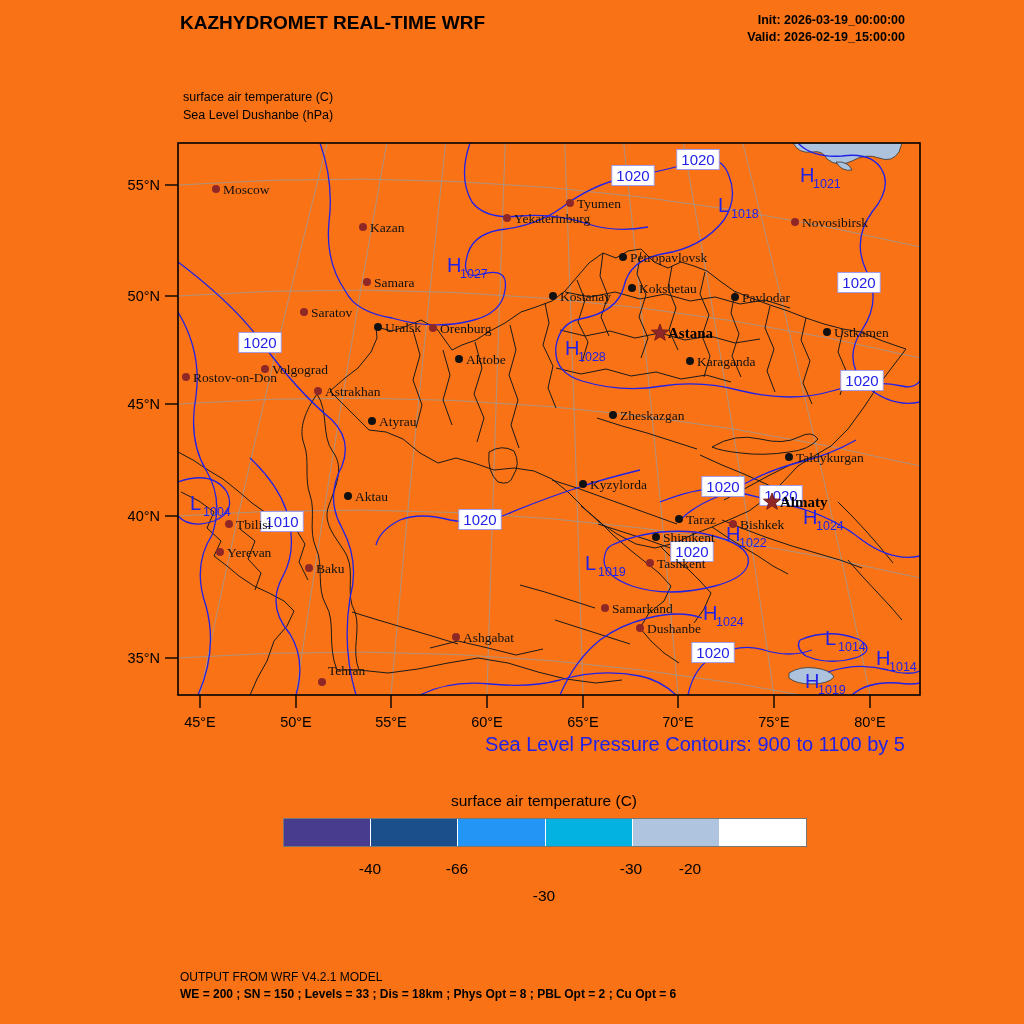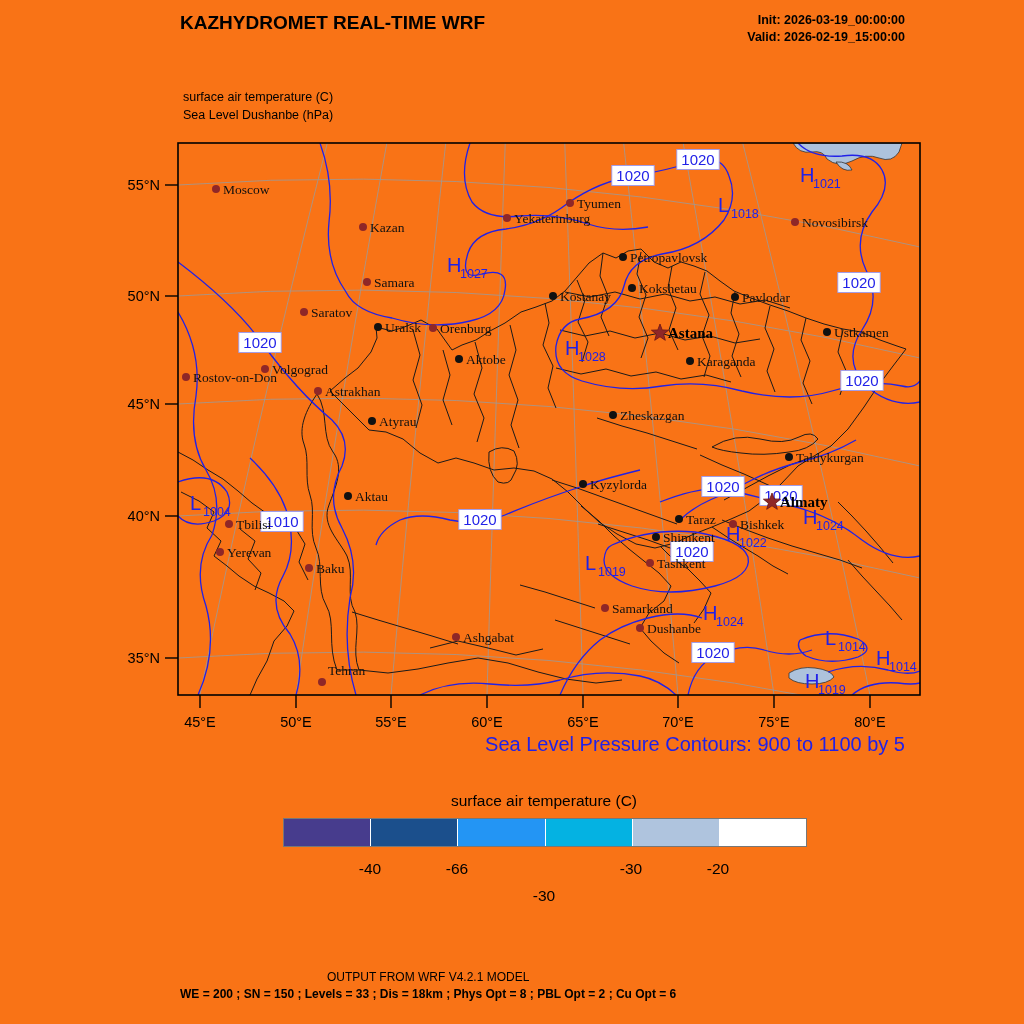--- a/index.html
+++ b/index.html
@@ -19,21 +19,21 @@
   .cbox{font-size:15px;fill:#2121e8;font-family:"Liberation Sans",sans-serif;}
   .cbar-title{position:absolute;left:283px;width:522px;top:792px;text-align:center;
               font-size:15.5px;color:#000;}
   #colorbar{position:absolute;left:283px;top:818px;width:522px;height:27px;
             display:flex;border:1px solid #777;box-sizing:content-box;}
   #colorbar .seg{flex:1 1 0;border-right:1px solid #fff;}
   #colorbar .seg:last-child{border-right:none;}
   #cbar-labels{position:absolute;left:0;top:860px;width:1024px;height:20px;}
   #cbar-labels span{position:absolute;transform:translateX(-50%);font-size:15.5px;color:#000;}
   .footer{position:absolute;left:180px;top:969px;font-size:12px;line-height:16.5px;color:#000;}
-  .footer .l1{font-weight:normal;text-align:center;}
+  .footer .l1{font-weight:normal;}
   .footer .l2{font-weight:bold;}
 </style>
 </head>
 <body>
 
 <div class="page">
   <div class="title">KAZHYDROMET REAL-TIME WRF</div>
   <div class="initblock">
     <div>Init: 2026-03-19_00:00:00</div>
     <div>Valid: 2026-02-19_15:00:00</div>
@@ -284,20 +284,20 @@
       <div class="seg" style="background: rgb(35, 149, 244);"></div>
       <div class="seg" style="background: rgb(4, 178, 226);"></div>
       <div class="seg" style="background: rgb(175, 196, 222);"></div>
       <div class="seg" style="background: rgb(255, 255, 255);"></div>
     </div>
   <div id="cbar-labels">
       <span style="left: 370px;">-40</span>
       <span style="left: 457px;">-66</span>
       <span style="left: 544px; margin-top: 27px;">-30</span>
       <span style="left: 631px;">-30</span>
-      <span style="left: 718px;">-20</span>
+      <span style="left: 690px;">-20</span>
     </div>
 
   <div class="footer">
     <div class="l1">OUTPUT FROM WRF V4.2.1 MODEL</div>
     <div class="l2">WE = 200 ; SN = 150 ; Levels = 33 ; Dis = 18km ; Phys Opt = 8 ; PBL Opt = 2 ; Cu Opt = 6</div>
   </div>
 </div>
 
 </body></html>

